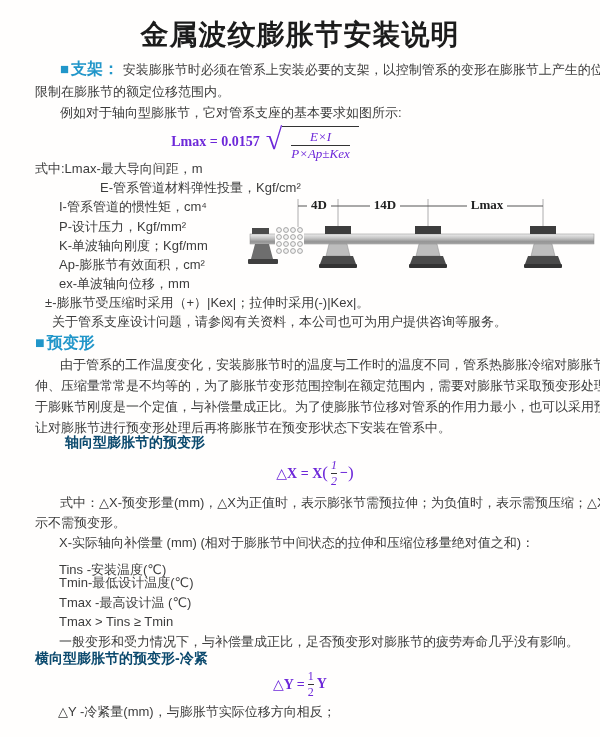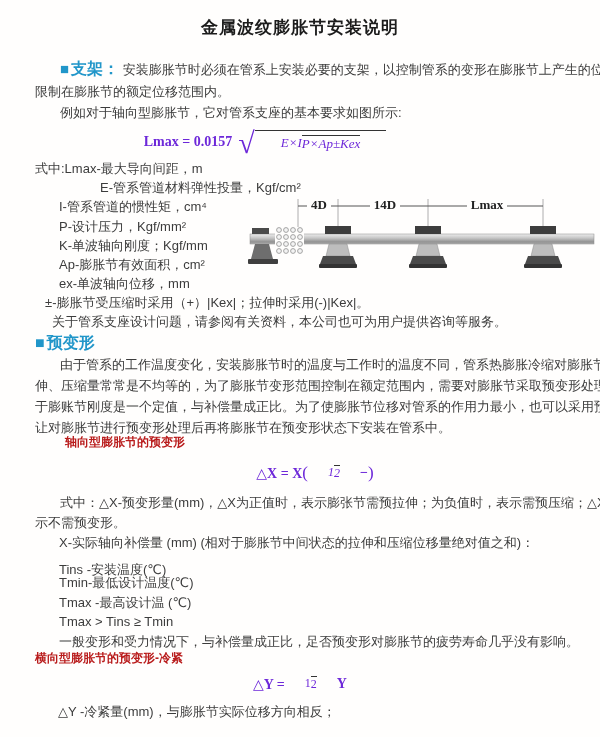--- a/index.html
+++ b/index.html
@@ -3,32 +3,32 @@
 <meta charset="utf-8">
 <style>
   html,body{margin:0;padding:0;}
   body{
     width:600px;height:737px;position:relative;background:#fffefd;
     font-family:"Liberation Sans","DejaVu Sans",sans-serif;
     color:#3c3c3c;overflow:hidden;
   }
   .abs{position:absolute;white-space:nowrap;}
   .title{
-    width:600px;text-align:center;font-size:17px;font-weight:bold;color:#1c1c1c;
+    width:600px;text-align:center;font-size:28px;font-weight:bold;color:#1c1c1c;
     letter-spacing:1px;
   }
   .body-txt{font-size:13px;color:#3c3c3c;}
   .sec-head{font-size:16px;font-weight:bold;color:#2196c9;}
-  .sub-head{font-size:12px;font-weight:bold;color:#b91c1c;}
+  .sub-head{font-size:14px;font-weight:bold;color:#0c4a6e;}
   .bullet{color:#2196c9;font-size:15px;margin-right:2px;}
   
   .formula{font-family:"Liberation Serif","DejaVu Serif",serif;color:#6d28d9;}
   .f-bold{font-weight:bold;font-size:14px;}
   .f-ital{font-style:italic;font-size:13px;}
-  .frac{display:inline-flex;flex-direction:row;text-align:center;vertical-align:middle;margin:0 20px;}
+  .frac{display:inline-flex;flex-direction:column;text-align:center;vertical-align:middle;margin:0 3px;}
   .frac .den{border-top:1px solid #333;}
   .sqrt{display:inline-flex;align-items:flex-start;margin-left:6px;}
   .sqrt-sign{font-size:30px;line-height:30px;font-weight:normal;transform:translateY(1px);}
   .sqrt-body{border-top:1.5px solid #333;padding:2px 6px 0 6px;margin-top:3px;}
   .paren{font-size:17px;vertical-align:middle;}
   .fcenter{display:flex;align-items:center;justify-content:center;}
 </style>
 </head>
 <body>
 

